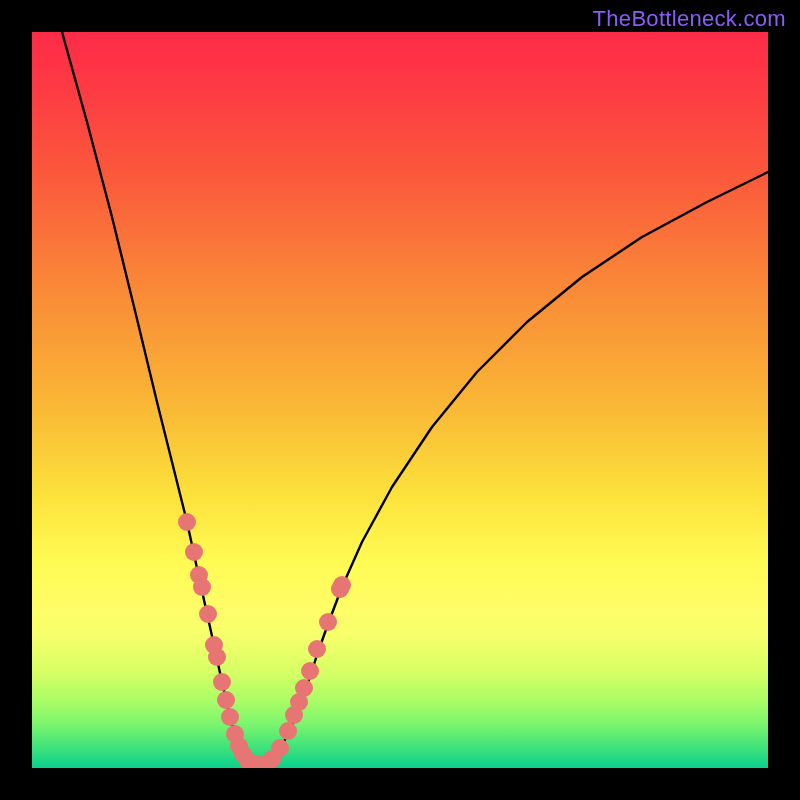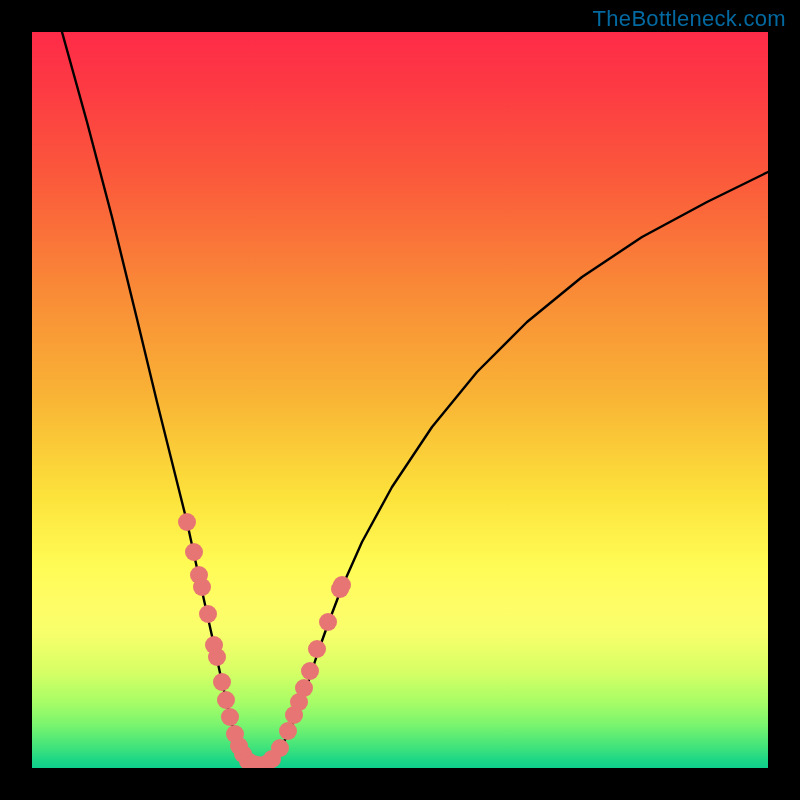--- a/index.html
+++ b/index.html
@@ -44,21 +44,21 @@
       #7cf56e 94%,
       #44e47a 97%,
       #1bd686 99%,
       #0fcf8c 100%
     );
   }
   .watermark {
     position: absolute;
     top: 6px;
     right: 14px;
-    color: #0369a1;
+    color: #8b5cf6;
     font-size: 22px;
     font-weight: 500;
     letter-spacing: 0.3px;
     user-select: none;
   }
   svg.curve {
     position: absolute;
     inset: 0;
     width: 100%;
     height: 100%;

